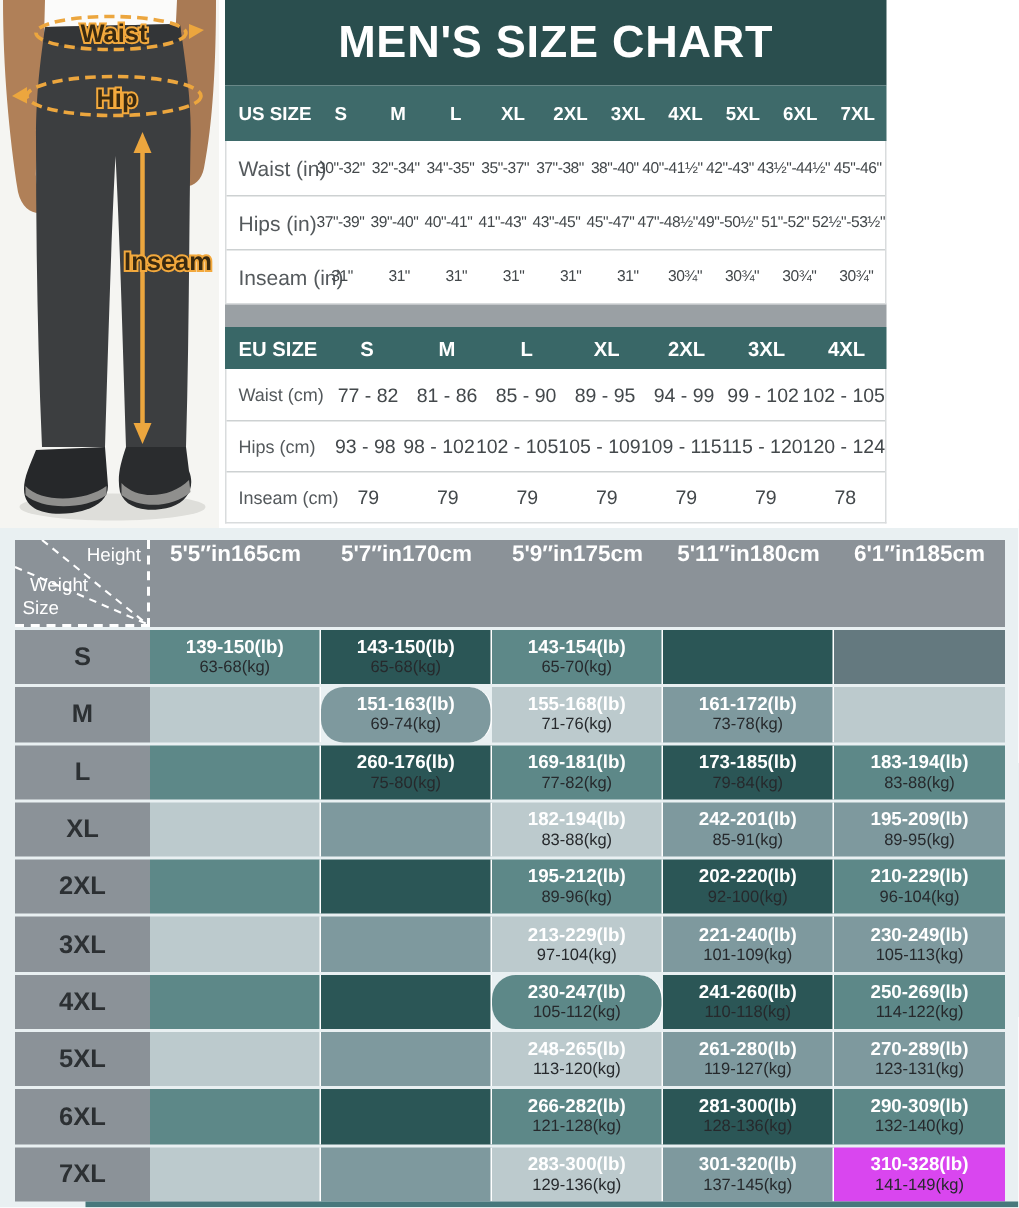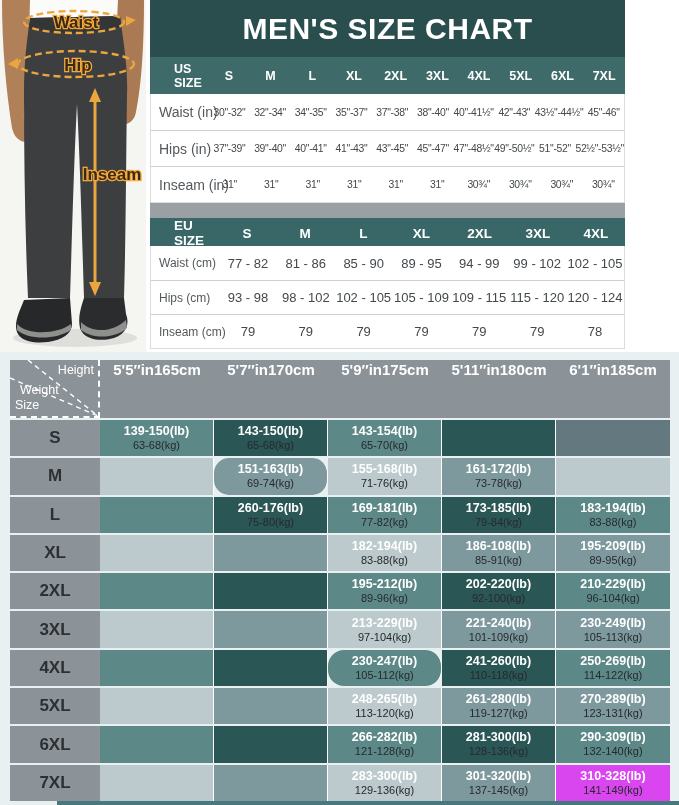--- a/index.html
+++ b/index.html
@@ -8,29 +8,29 @@
     position:relative; width:679px; height:805px; overflow:hidden;
     background:#ffffff; font-family:"Liberation Sans", sans-serif;
   }
   .bottom-bg { position:absolute; left:0; top:352px; width:679px; height:453px; background:#e9f0f2; }
 
   
   .photo-panel { position:absolute; left:0; top:0; width:146px; height:352px; background:#f5f5f3; }
   .photo-panel svg { display:block; }
 
   
-  .size-panel { position:absolute; left:150px; top:0; width:475px; }
+  .size-panel { position:absolute; left:150px; top:0; width:441px; }
   .title-band { height:57px; background:#2a4e4e; display:flex; align-items:center; justify-content:center; }
   .title-text { color:#ffffff; font-size:30px; font-weight:800; letter-spacing:.5px; white-space:nowrap; }
 
   .us-header { height:37px; background:#3e6a6a; display:grid; grid-template-columns:58px repeat(10,1fr); align-items:center; }
   .eu-header { height:28px; background:#396767; display:grid; grid-template-columns:68px repeat(7,1fr); align-items:center; }
   .hcell { color:#fff; font-weight:700; font-size:12.5px; text-align:center; }
   .eu-header .hcell { font-size:13.5px; }
-  .hcell.first { text-align:left; padding-left:24px; }
+  .hcell.first { text-align:left; padding-left:9px; }
 
   .tbl-body { background:#fff; border:1px solid #d9dcdd; border-top:none; }
   .t-row { display:grid; align-items:center; }
   .us-body .t-row { height:36px; grid-template-columns:58px repeat(10,1fr); }
   .eu-body .t-row { height:34px; grid-template-columns:68px repeat(7,1fr); }
   .t-row + .t-row { border-top:1px solid #cdd1d2; }
   .rlabel { font-size:14px; color:#54595c; padding-left:8px; white-space:nowrap; }
   .eu-body .rlabel { font-size:12px; }
   .rval { font-size:10.4px; color:#43484b; text-align:center; letter-spacing:-.3px; white-space:nowrap; }
   .eu-body .rval { font-size:13px; letter-spacing:0; }
@@ -287,21 +287,21 @@
       </div>
       <div class="wt-row">
         <div class="size-label-cell">XL</div>
         <div class="wt-cell" style="background: rgb(188, 202, 205);"></div>
         <div class="wt-cell" style="background: rgb(126, 153, 158);"></div>
         <div class="wt-cell" style="background: rgb(188, 202, 205);">
           <div class="lb">182-194(lb)</div>
           <div class="kg">83-88(kg)</div>
         </div>
         <div class="wt-cell" style="background: rgb(126, 153, 158);">
-          <div class="lb">186-108(lb)</div>
+          <div class="lb">242-201(lb)</div>
           <div class="kg">85-91(kg)</div>
         </div>
         <div class="wt-cell" style="background: rgb(126, 153, 158);">
           <div class="lb">195-209(lb)</div>
           <div class="kg">89-95(kg)</div>
         </div>
       </div>
       <div class="wt-row">
         <div class="size-label-cell">2XL</div>
         <div class="wt-cell" style="background: rgb(93, 136, 136);"></div>

